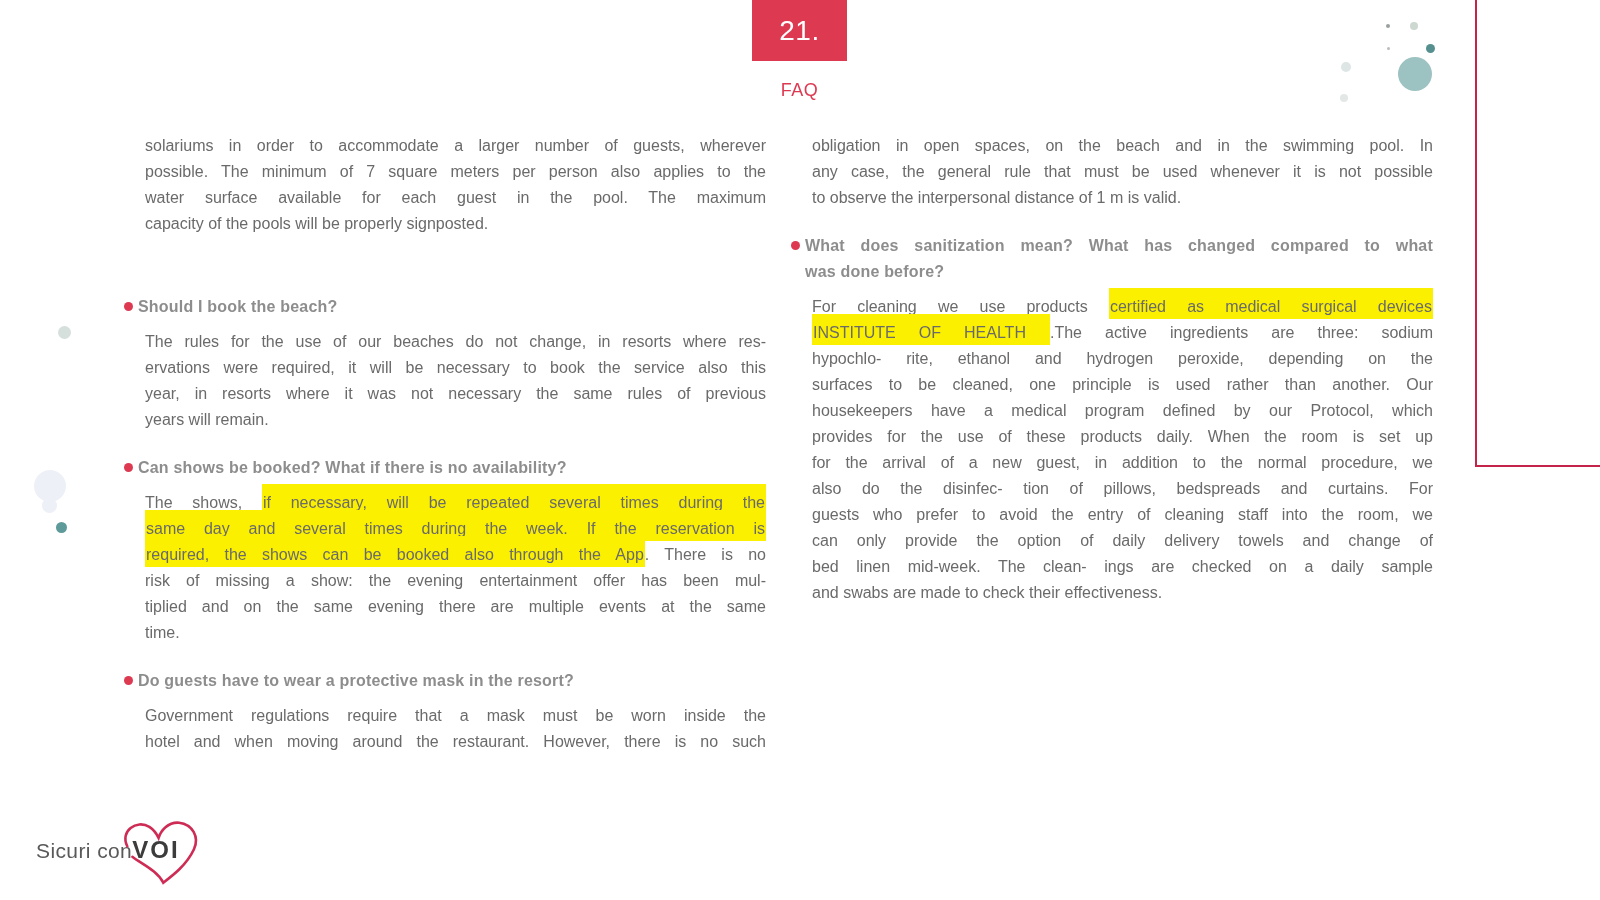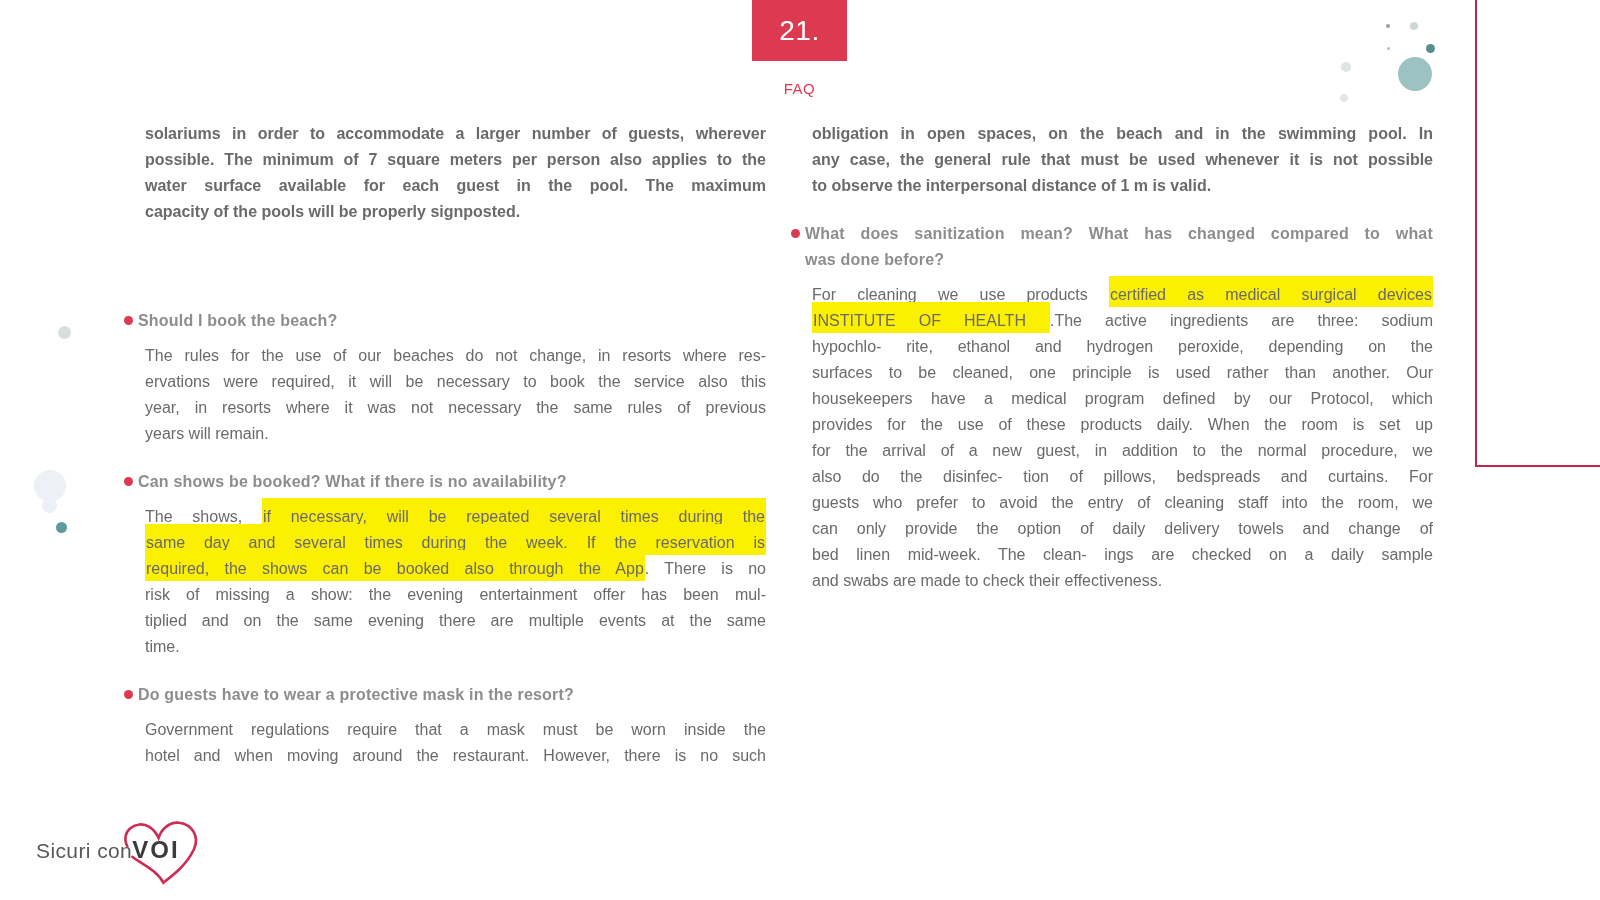--- a/index.html
+++ b/index.html
@@ -20,21 +20,21 @@
 
   
   .badge {
     position: absolute; left: 752px; top: 0; width: 95px; height: 61px;
     background: var(--accent); color: #fff;
     display: flex; align-items: center; justify-content: center;
     font-size: 28px; letter-spacing: 0.5px;
   }
   .faq-label {
     position: absolute; left: 752px; top: 80px; width: 95px;
-    text-align: center; color: var(--accent); font-size: 15px; letter-spacing: 0.5px;
+    text-align: center; color: var(--accent); font-size: 18px; letter-spacing: 0.5px;
   }
 
   
   .frame {
     position: absolute; left: 1475px; top: -4px; width: 140px; height: 471px;
     border-left: 2px solid var(--frame);
     border-bottom: 2px solid var(--frame);
   }
 
   
@@ -60,22 +60,22 @@
   .col-right { left: 812px; }
 
   .line { text-align: justify; text-align-last: justify; }
   .line.final { text-align-last: auto; }
 
   .block { margin-top: 9px; }
   .block-question {
     margin-top: 22px; margin-left: -7px; position: relative;
     font-weight: bold; color: var(--qgray); letter-spacing: 0.2px;
   }
-  .col > .block:first-child { margin-top: 4px; font-weight: bold; }
-  .col-left > div:nth-child(2) { margin-top: 83px; } 
+  .col > .block:first-child { margin-top: 16px; }
+  .col-left > div:nth-child(2) { margin-top: 57px; } 
   .block-paragraph { margin-top: 9px; }
   .block-question + .block-paragraph { margin-top: 9px; }
 
   .bullet {
     position: absolute; left: -14px; top: 8px;
     width: 9px; height: 9px; border-radius: 50%; background: var(--accent);
   }
 
   .hl { background: var(--hl); padding: 10px 1px 4px; }
 

